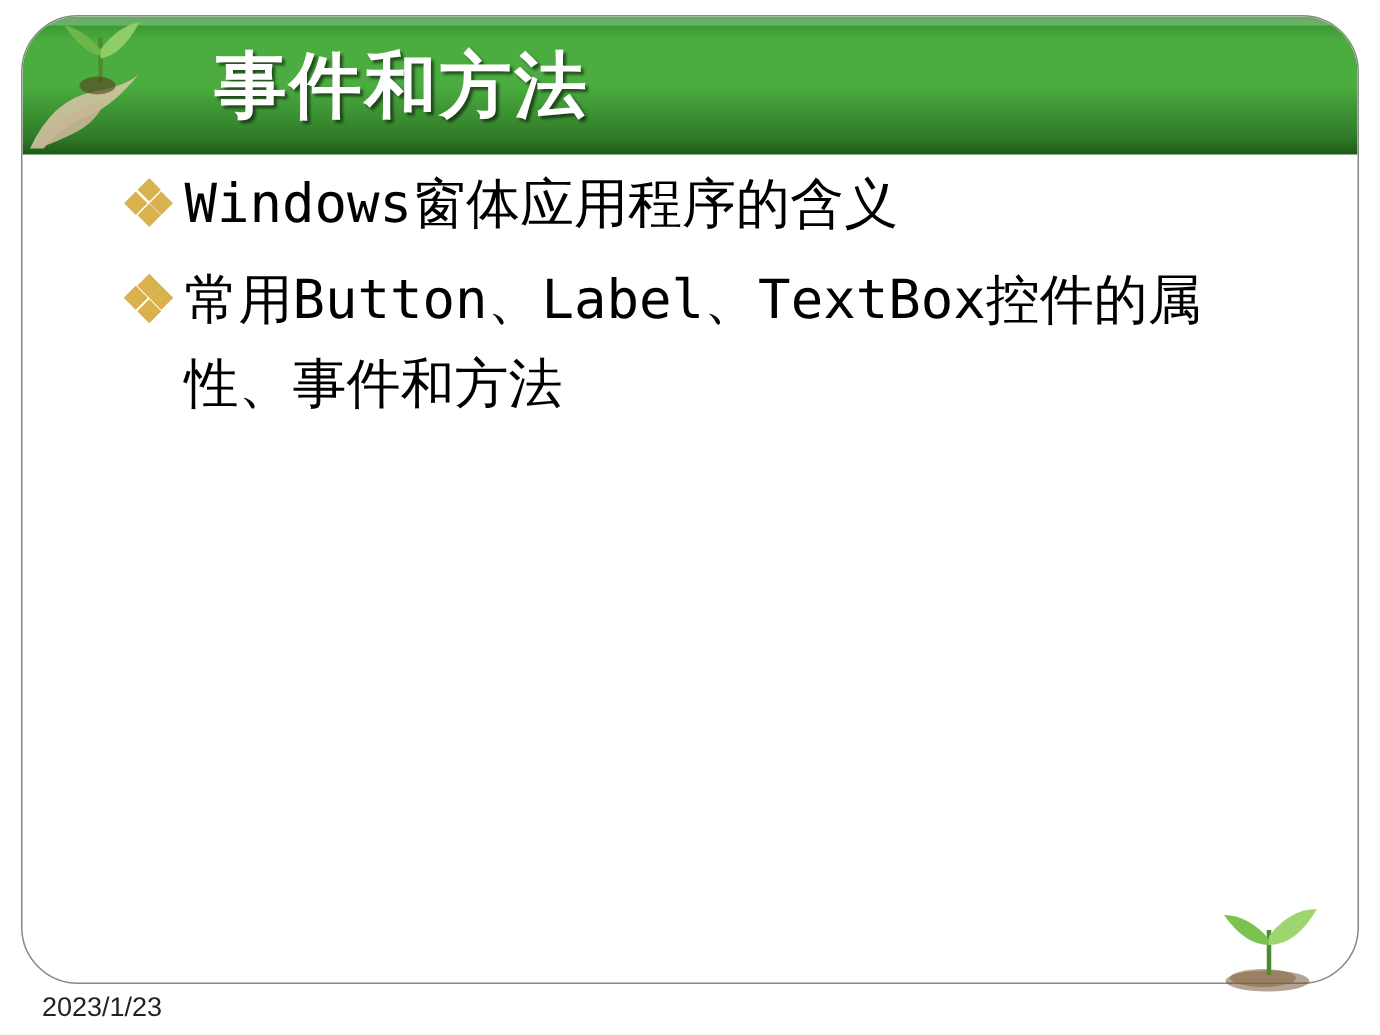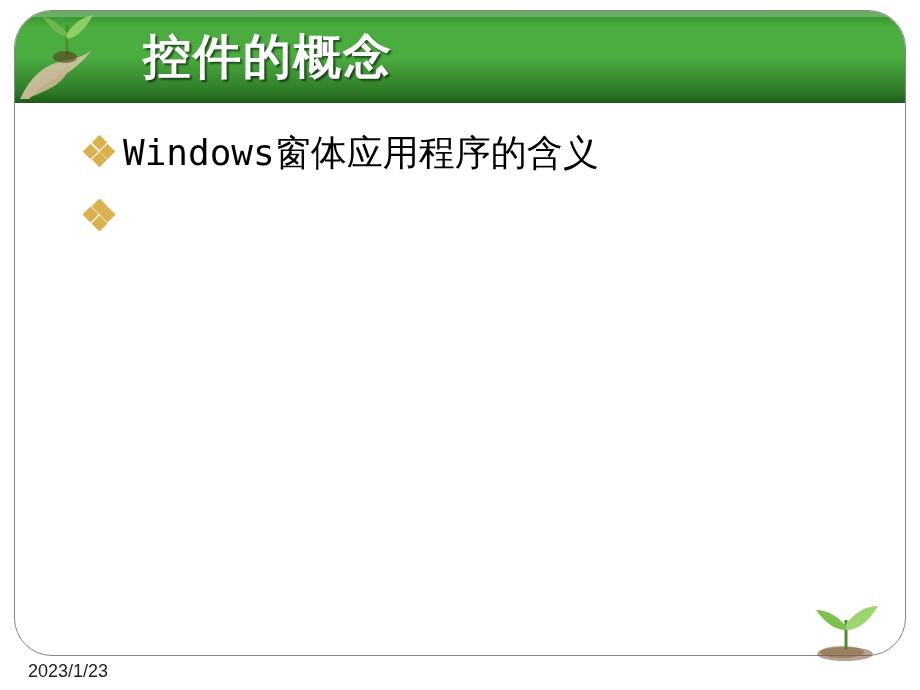--- a/index.html
+++ b/index.html
@@ -58,21 +58,21 @@
   .title {
     margin-left: 128px;
     color: #ffffff;
     font-size: 48px;
     font-weight: bold;
     letter-spacing: 2px;
     text-shadow: 2px 2px 2px rgba(0,0,0,0.55);
     font-family: "Microsoft YaHei","SimHei",sans-serif;
   }
   .content {
-    padding: 22px 40px 0 72px;
+    padding: 6px 40px 0 72px;
   }
   .bullet-list {
     list-style: none;
   }
   .bullet-item {
     position: relative;
     font-size: 36px;
     line-height: 1.55;
     color: #000000;
     margin-bottom: 8px;
@@ -148,21 +148,21 @@
     <div class="plant-icon">
       <svg viewBox="0 0 110 92" width="110" height="92">
         <path d="M5 88 Q20 55 48 50 Q70 46 78 38 Q60 60 44 66 Q28 72 14 88 Z" fill="#d9c6a8" opacity="0.85"></path>
         <path d="M10 88 Q30 60 55 56 Q50 70 34 78 Q22 84 10 88 Z" fill="#c9b593" opacity="0.9"></path>
         <path d="M52 44 Q52 26 52 14" stroke="#4d8b2f" stroke-width="3" fill="none"></path>
         <path d="M52 22 Q40 8 28 6 Q40 24 52 26 Z" fill="#6fb64a"></path>
         <path d="M52 22 Q64 6 78 4 Q66 26 52 28 Z" fill="#8fce66"></path>
         <ellipse cx="50" cy="46" rx="12" ry="6" fill="#5a3a1e" opacity="0.6"></ellipse>
       </svg>
     </div>
-    <div class="title">控件的概念</div>
+    <div class="title">事件和方法</div>
   </div>
 
   <div class="content">
     <ul class="bullet-list">
       <li class="bullet-item">
         <span class="diamond">
             <span></span>
             <span></span>
             <span></span>
             <span></span>
@@ -185,20 +185,21 @@
             <span></span>
           </span>
       </li>
       <li class="bullet-item">
         <span class="diamond">
             <span></span>
             <span></span>
             <span></span>
             <span></span>
           </span>
+        <span>常用Button、Label、TextBox控件的属性、事件和方法</span>
       </li>
     </ul>
   </div>
 </div>
 
 <div class="sprout-corner">
   <svg viewBox="0 0 90 60" width="90" height="60">
     <ellipse cx="45" cy="52" rx="28" ry="7" fill="#6b4a2a" opacity="0.5"></ellipse>
     <ellipse cx="42" cy="50" rx="22" ry="6" fill="#8a6b45" opacity="0.6"></ellipse>
     <path d="M46 48 Q46 30 46 18" stroke="#4d8b2f" stroke-width="3" fill="none"></path>

